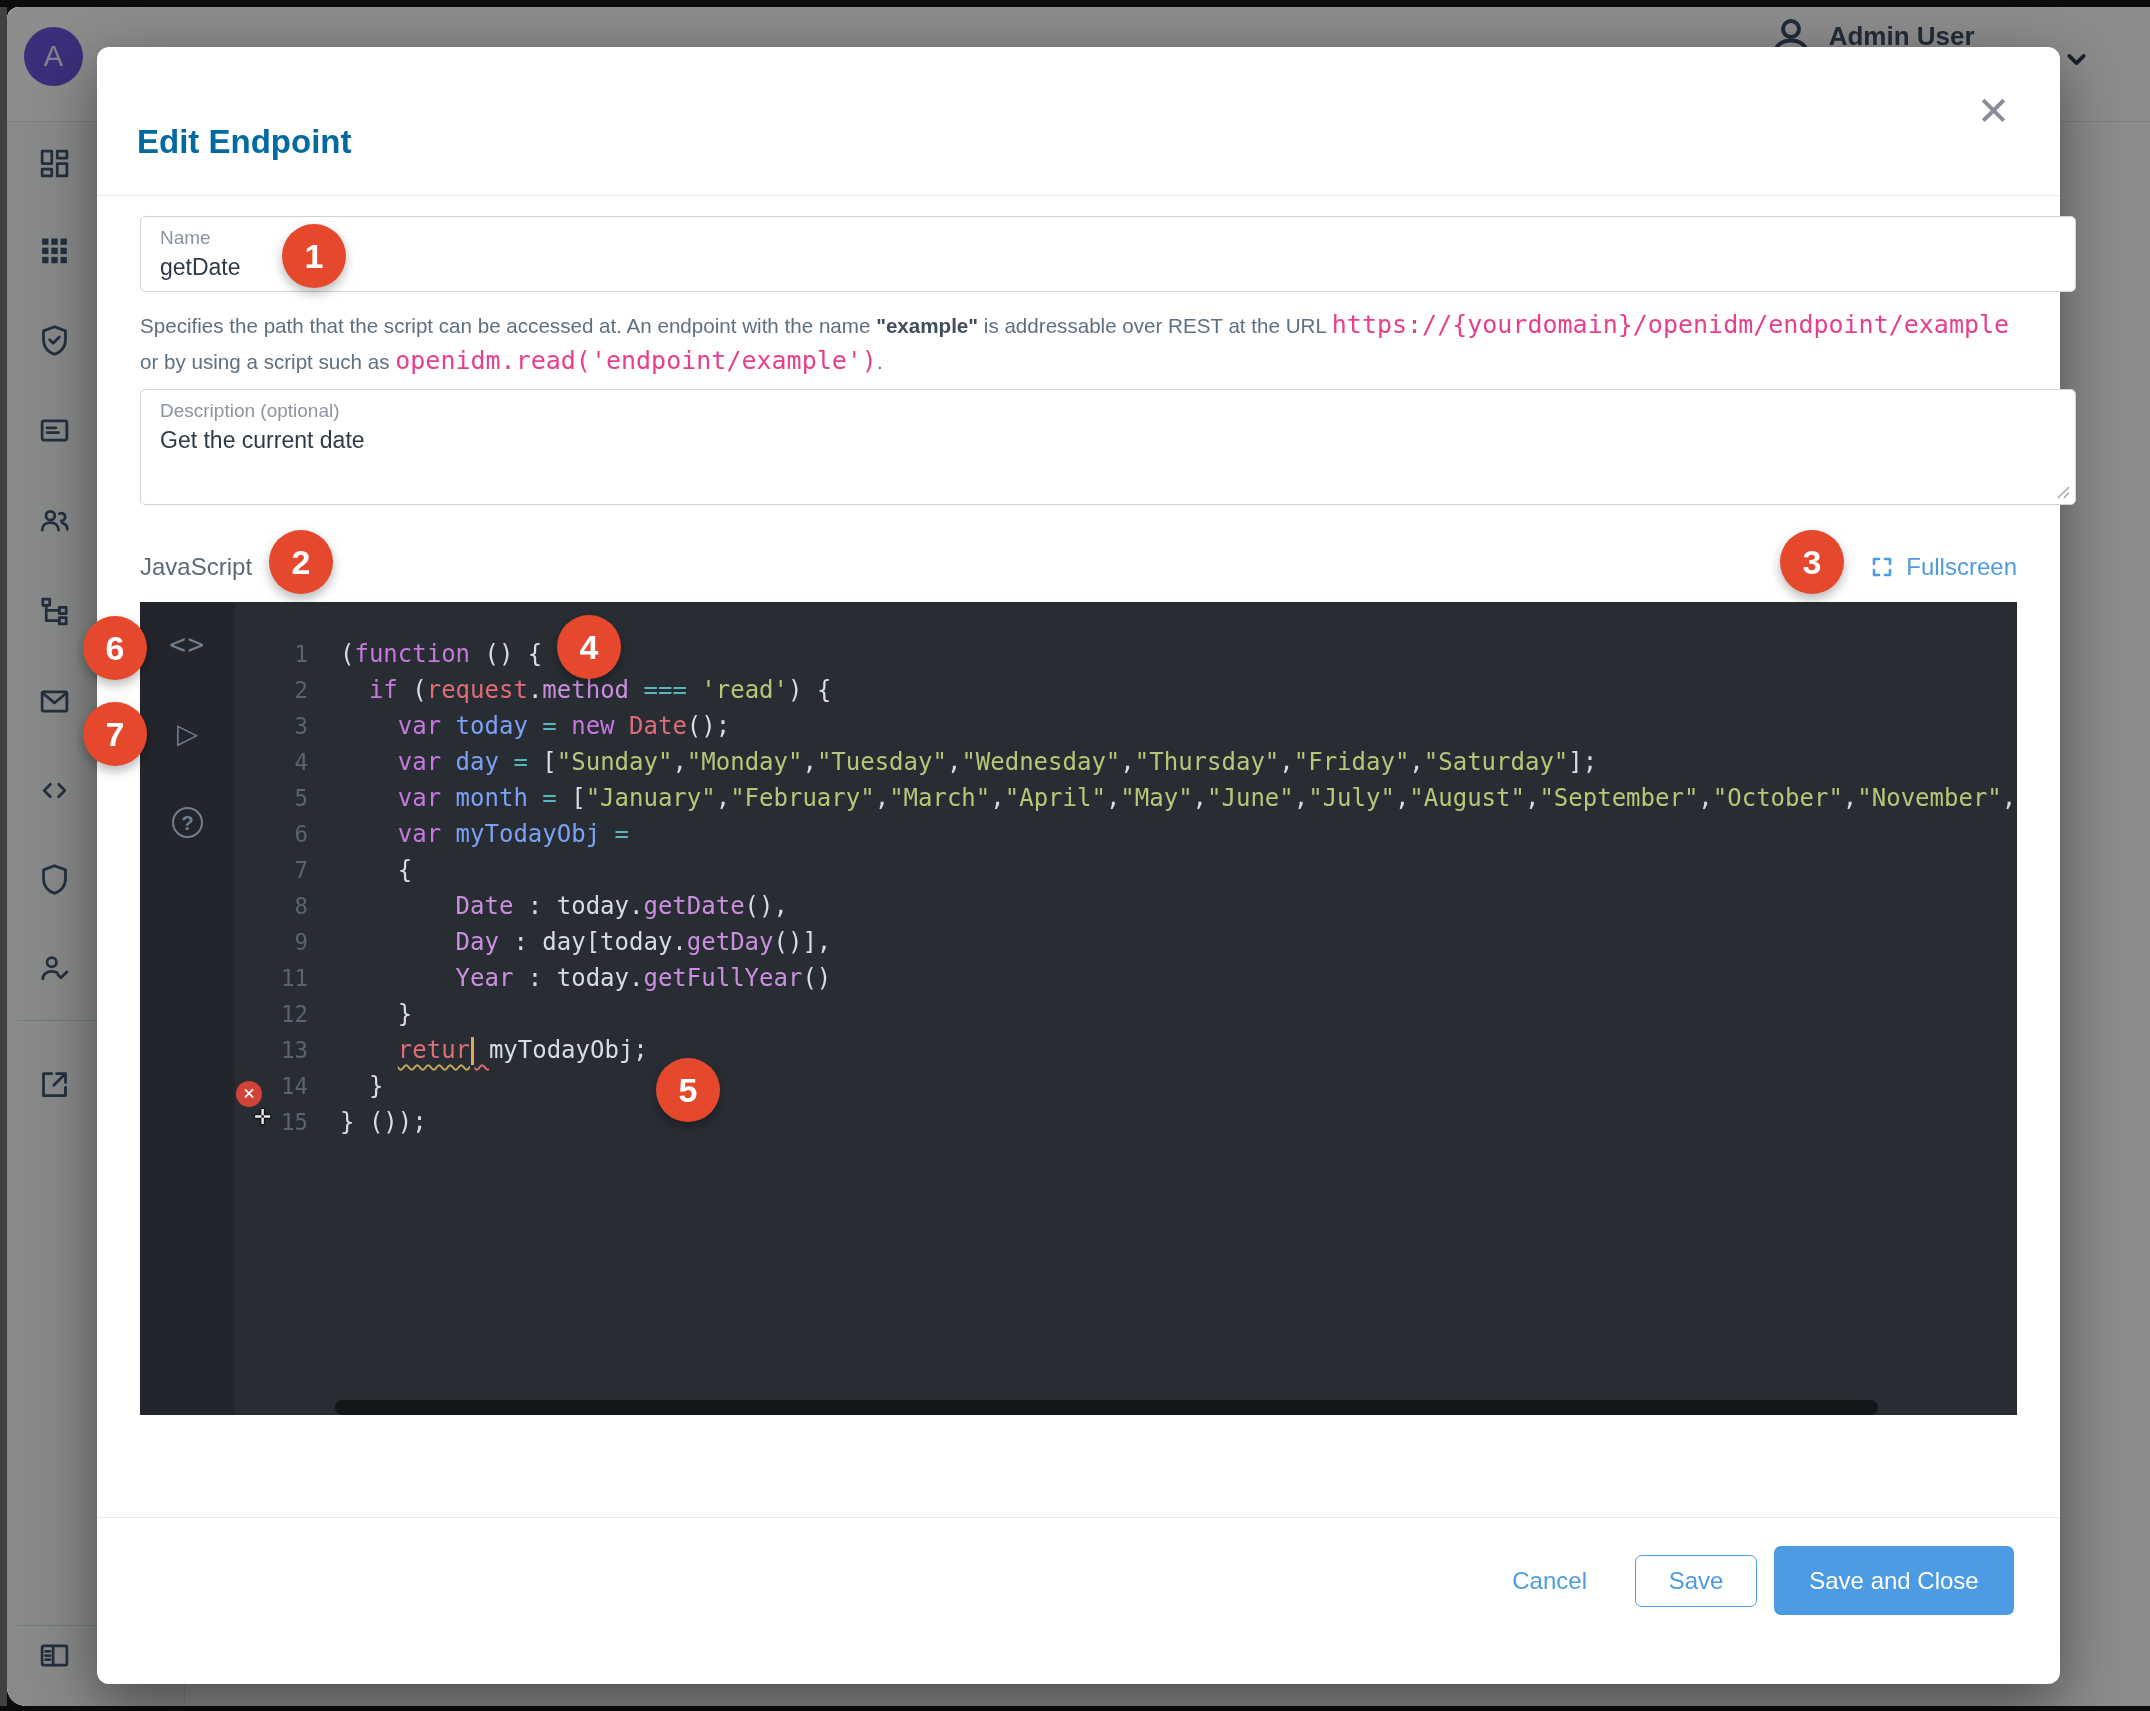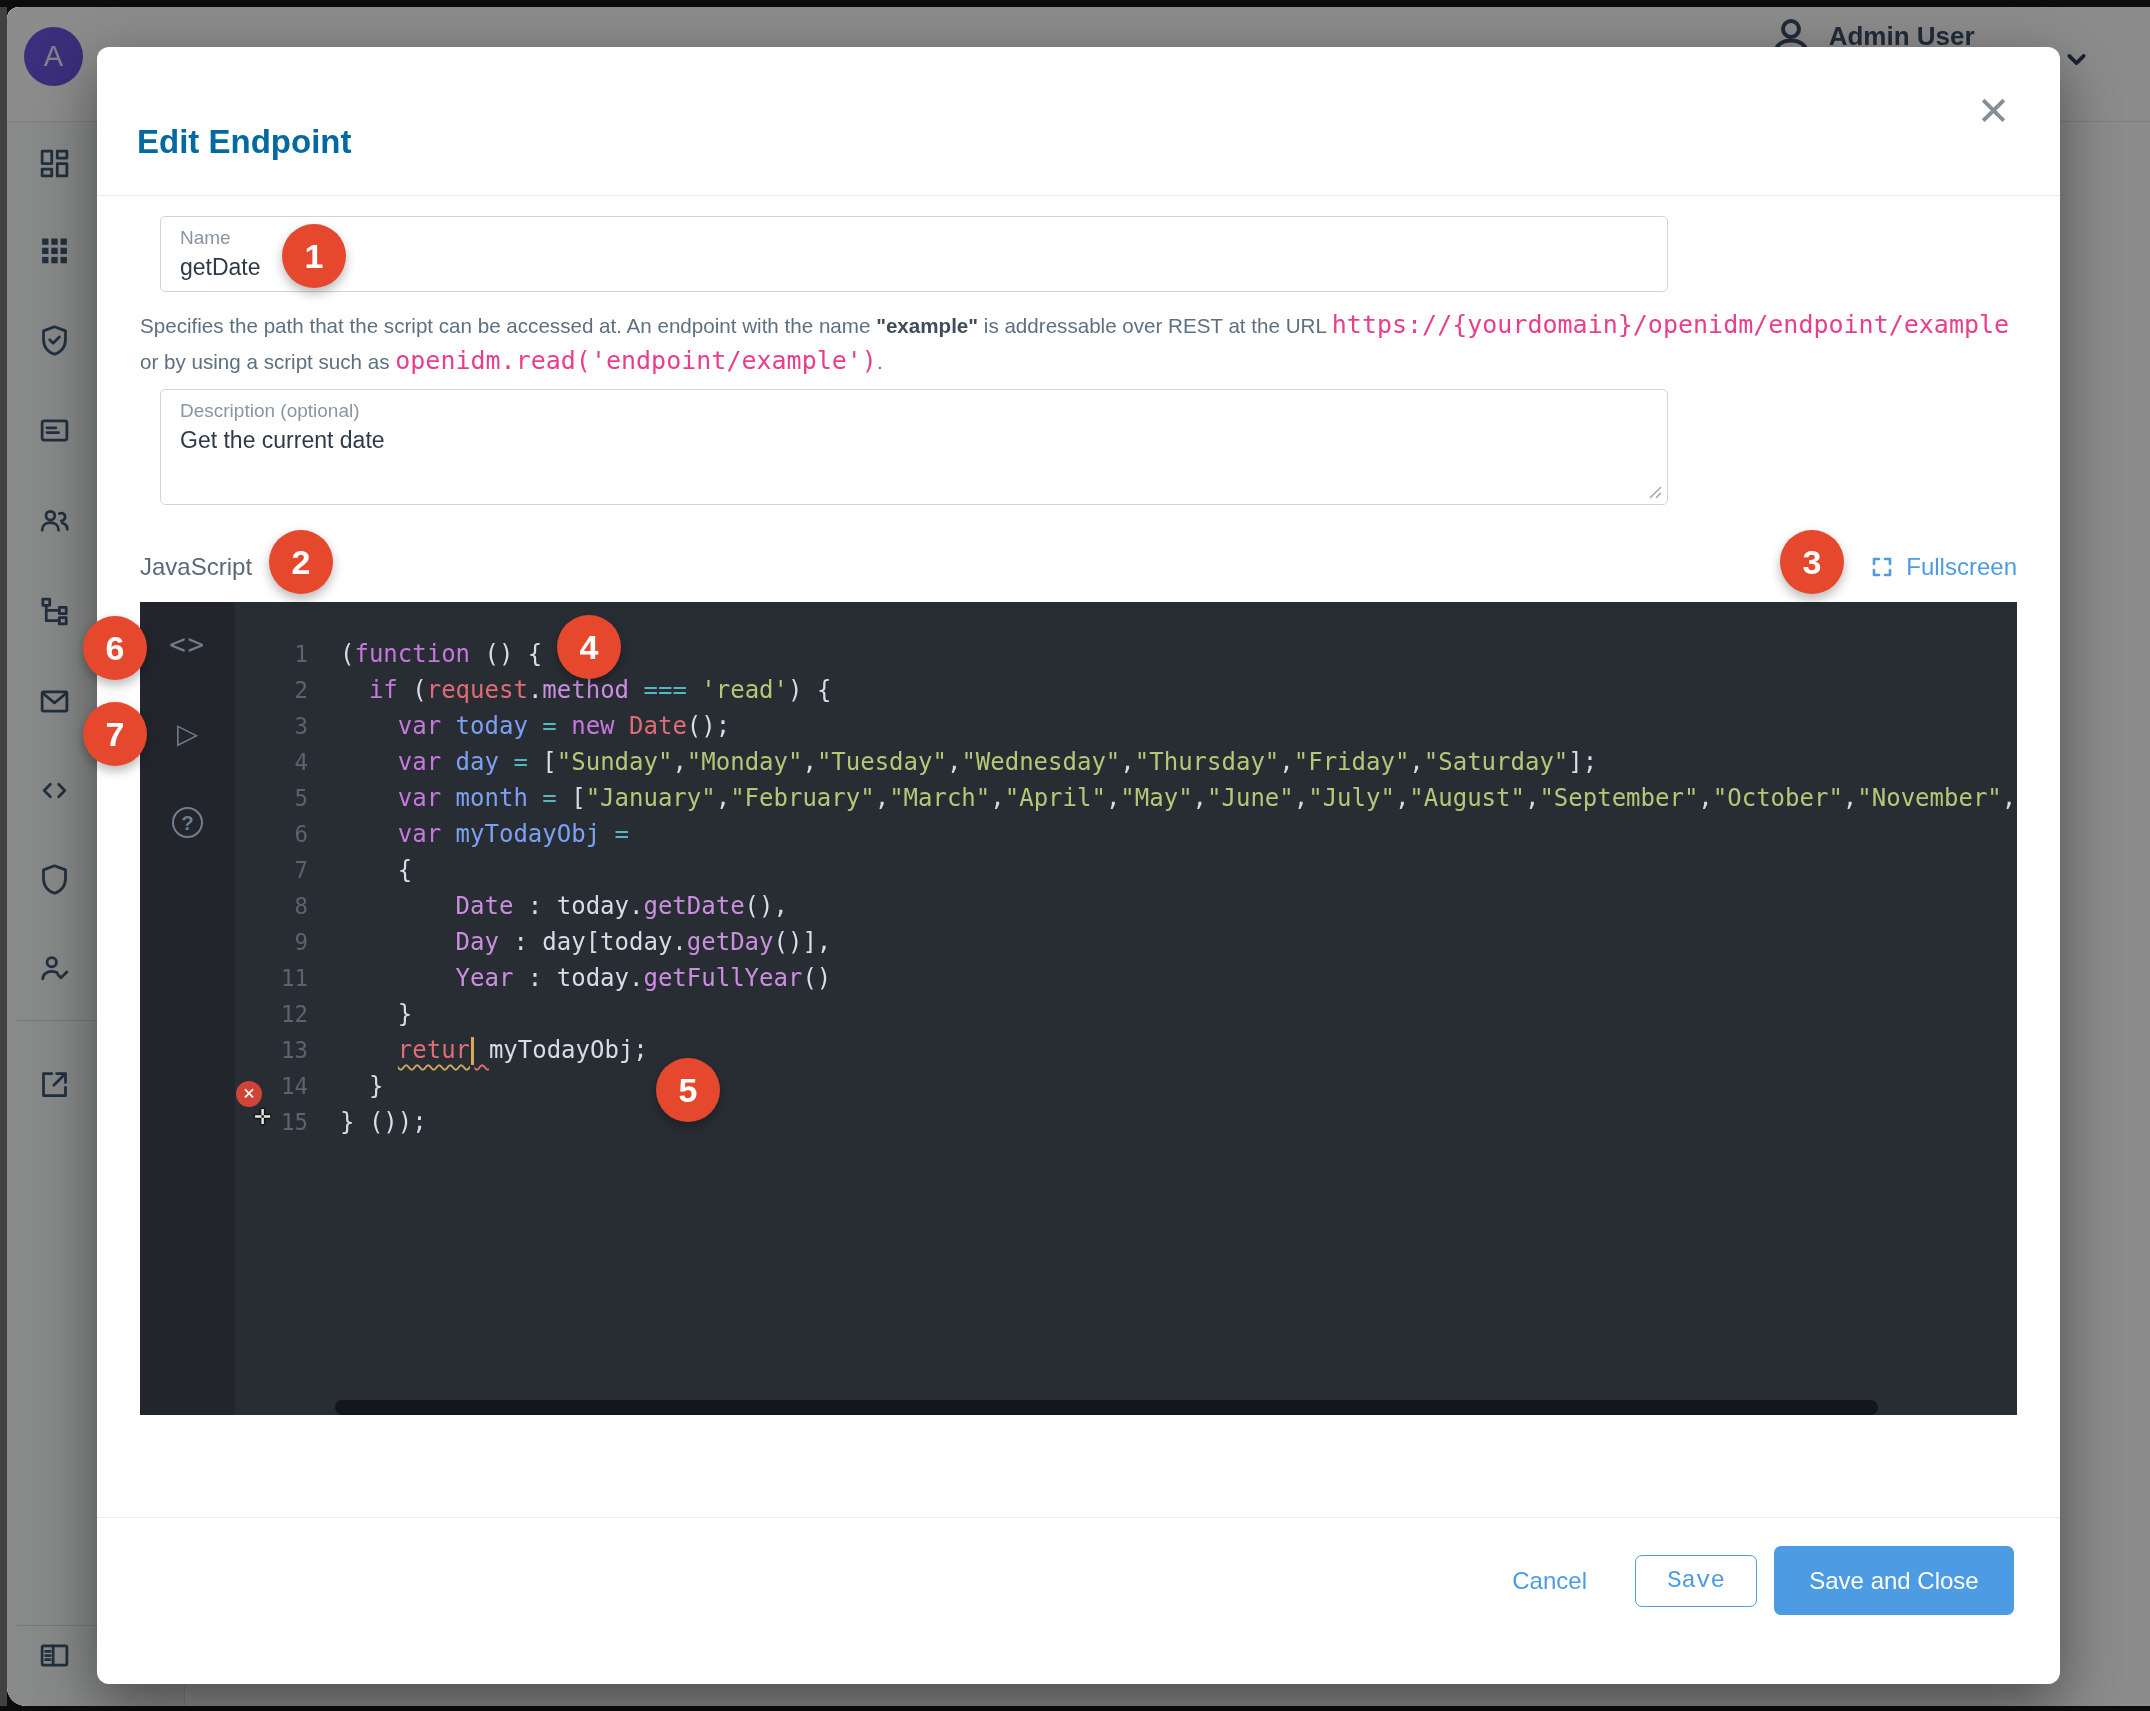--- a/index.html
+++ b/index.html
@@ -33,22 +33,22 @@
 
   
   .modal { position:absolute; left:97px; top:47px; width:1963px; height:1637px; background:#fff;
            border-radius:12px; z-index:40; box-shadow:0 20.6px 60px rgba(0,0,0,0.45); }
   .modal-title { position:absolute; left:40px; top:76px; font-size:33px; font-weight:700; color:#0369a1; }
   .modal-close { position:absolute; left:1869px; top:36px; width:55px; height:55px; display:flex;
                  align-items:center; justify-content:center; font-size:40px; font-weight:300;
                  color:#868f99; cursor:pointer; }
   .header-rule { position:absolute; left:0; top:148px; width:100%; border-top:0.9px solid #e9ecef; }
 
-  .field-box { position:absolute; left:43px; width:1508px; border:1.7px solid #ced4da; border-radius:5.2px;
-               background:#fff; padding:10.3px 19px;margin-left:20px; }
+  .field-box { position:absolute; left:43px; width:1936px; border:1.7px solid #ced4da; border-radius:5.2px;
+               background:#fff; padding:10.3px 19px; }
   .name-box { top:169px; height:76px; }
   .desc-box { top:342px; height:116px; }
   .field-label { font-size:19px; color:#8a95a2; }
   .field-value { font-size:23px; color:#2e3a48; margin-top:4.3px; }
   .resize-handle { position:absolute; right:3.4px; bottom:3.4px; width:17px; height:17px; }
 
   .helper { position:absolute; left:43px; top:260px; width:1884px; font-size:20.6px; color:#5d7080; line-height:35px; }
   .helper b { color:#3f4c5a; }
   .code-pink { font-family:"DejaVu Sans Mono", monospace; font-size:25px; color:#e83e8c; }
 
@@ -83,21 +83,21 @@
   .mouse-cursor { position:absolute; left:114px; top:503px; font-size:20.6px; color:#e8e8e8;
                   text-shadow:0 0 1.7px #000, 0 0 1.7px #000, 0 0 2.6px #000; }
   .h-scrollbar { position:absolute; left:195px; top:798px; width:1543px; height:14.6px; border-radius:7.7px;
                  background:#14171a; }
 
   
   .footer-rule { position:absolute; left:0; top:1470px; width:100%; border-top:0.9px solid #e9ecef; }
   .footer { position:absolute; right:46px; top:1499px; display:flex; align-items:center; }
   .btn-cancel { color:#4D9BE2; font-size:24px; padding:0 48px; background:none; border:none; cursor:pointer; }
   .btn-save { width:122px; height:52px; border:1.7px solid #4D9BE2; border-radius:6.9px; background:#fff;
-              color:#4D9BE2; font-size:24px; cursor:pointer;font-family:Liberation Mono, monospace; }
+              color:#4D9BE2; font-size:24px; cursor:pointer; }
   .btn-save-close { width:240px; height:69px; margin-left:17px; border:none; border-radius:6.9px;
                     background:#4D9BE2; color:#fff; font-size:24px; cursor:pointer; }
 
   
   .ann-badge { position:absolute; width:64px; height:64px; border-radius:50%; background:#E5482D;
                color:#fff; font-size:34px; font-weight:700; display:flex; align-items:center;
                justify-content:center; z-index:60; box-shadow:0 5.2px 10.3px rgba(0,0,0,0.28); }
 
   svg.stroke-ic { fill:none; stroke-linecap:round; stroke-linejoin:round; }
 </style>

